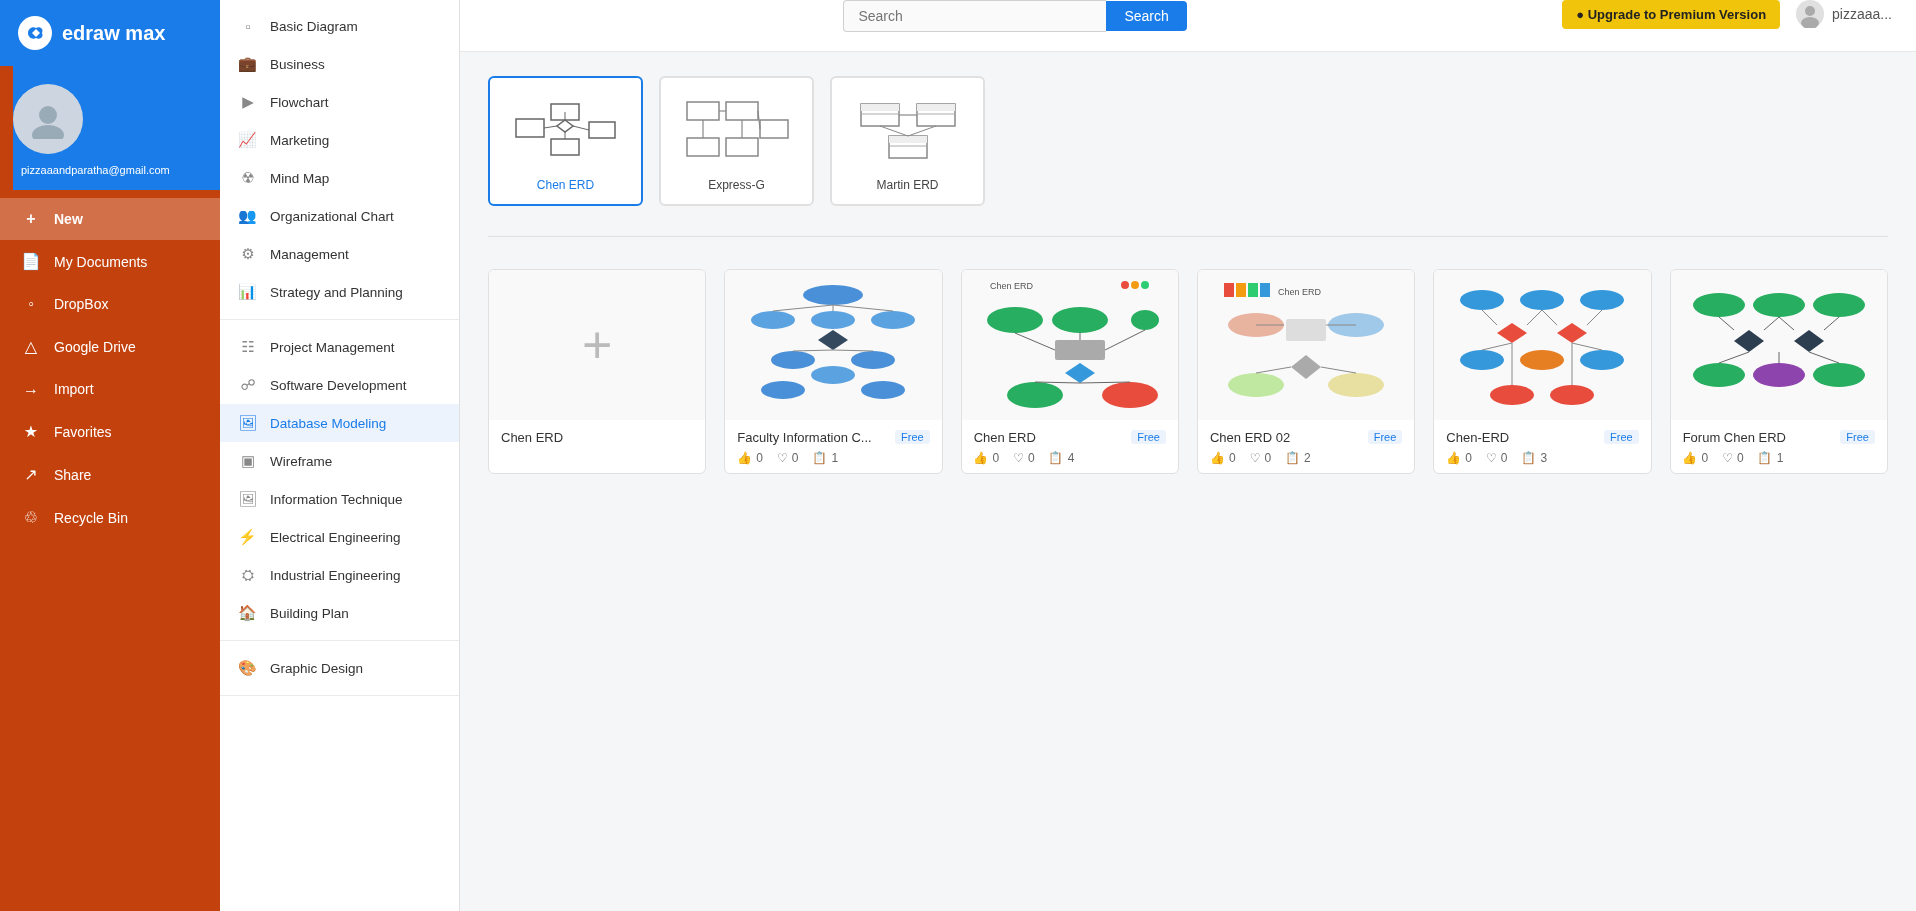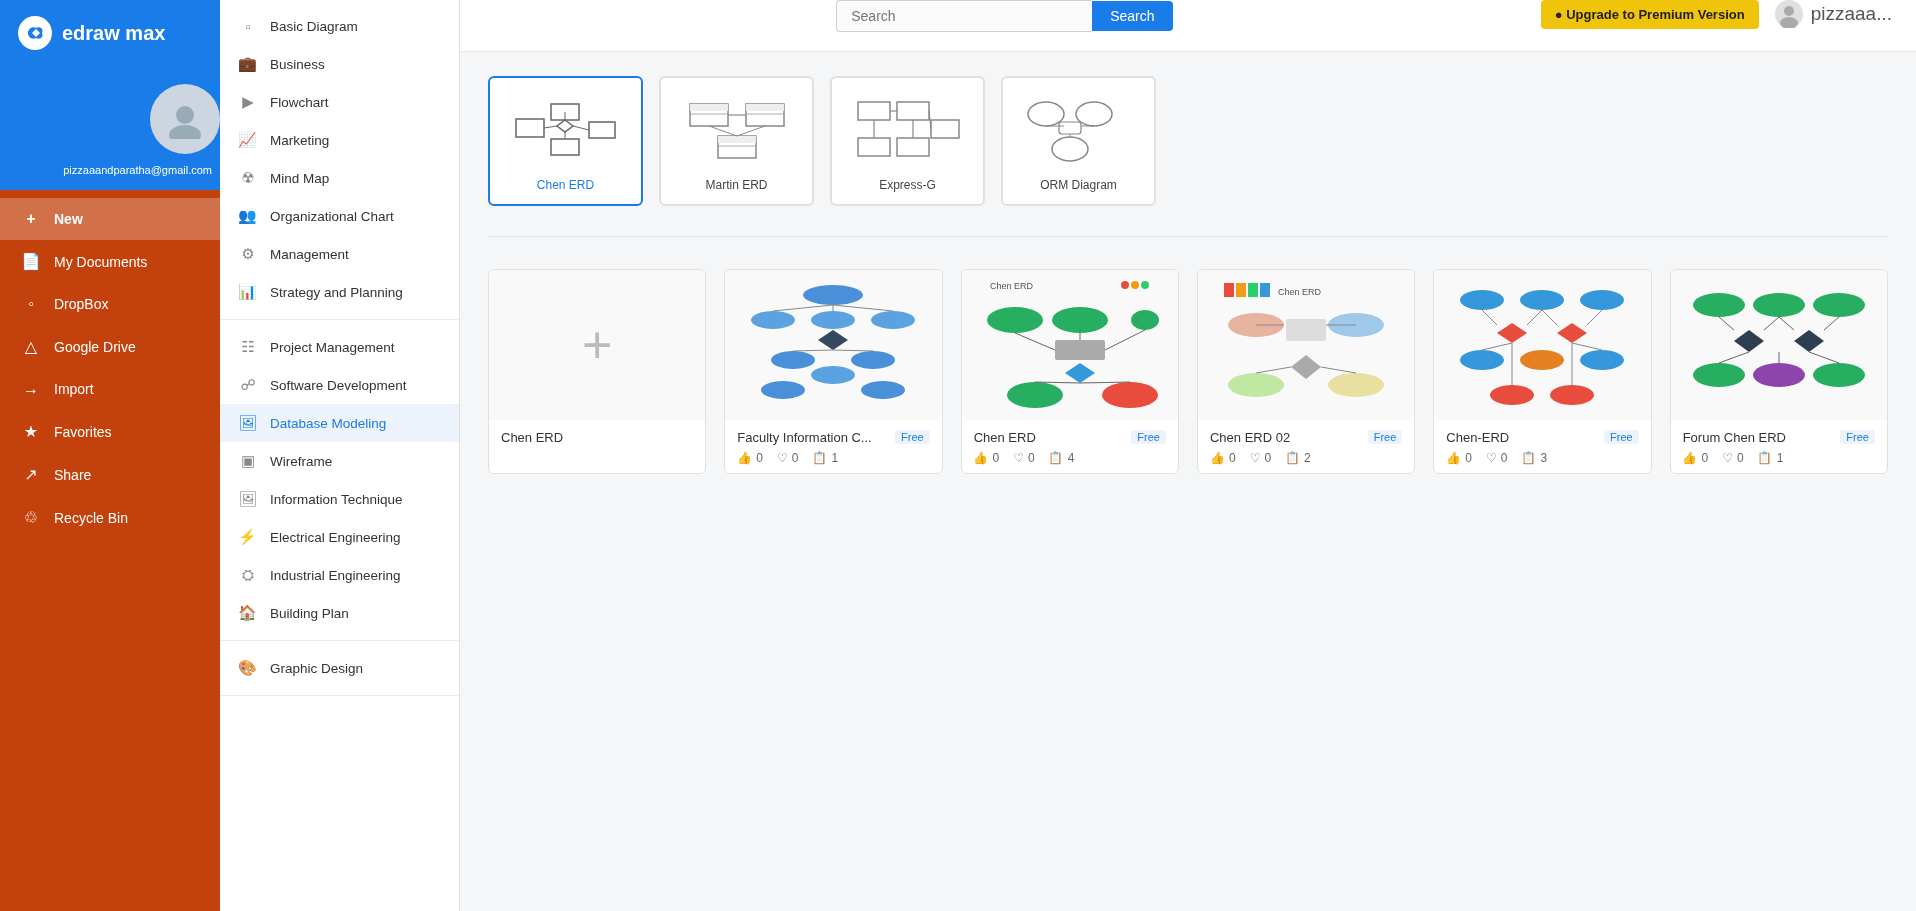--- a/index.html
+++ b/index.html
@@ -29,23 +29,24 @@
     .sidebar-logo-icon {
       width: 34px; height: 34px;
       background: white;
       border-radius: 50%;
       display: flex; align-items: center; justify-content: center;
     }
     .sidebar-logo-icon svg { display: block; }
     .sidebar-avatar-area {
       display: flex;
       flex-direction: column;
-      align-items: flex-end;
-      padding: 18px 0 14px 12px;
+      align-items: flex-start;
+      padding: 18px 0 14px 0;
       background: #1a7ce8;
+      margin-left: 13px;
     }
     .avatar-circle {
       width: 70px; height: 70px;
       background: #cdd6e0;
       border-radius: 50%;
       display: flex; align-items: center; justify-content: center;
       margin-bottom: 10px;
     }
     .avatar-circle svg { color: #8a9ab0; }
     .sidebar-email {
@@ -162,21 +163,21 @@
       font-size: 13px;
       font-weight: 700;
       cursor: pointer;
       white-space: nowrap;
     }
     .topbar-upgrade-btn::before { content: "● "; }
     .topbar-user {
       display: flex;
       align-items: center;
       gap: 8px;
-      font-size: 19px;
+      font-size: 14px;
       color: #555;
       cursor: pointer;
     }
     .topbar-spacer { flex: 1; }
 
     
     .content-scroll {
       flex: 1;
       overflow-y: auto;
       padding: 24px 28px;
@@ -464,20 +465,37 @@
 
             <line x1="33" y1="34" x2="46" y2="32" stroke="#666" stroke-width="1"></line>
             <line x1="54" y1="26" x2="54" y2="18" stroke="#666" stroke-width="1"></line>
             <line x1="54" y1="38" x2="54" y2="45" stroke="#666" stroke-width="1"></line>
             <line x1="62" y1="32" x2="78" y2="36" stroke="#666" stroke-width="1"></line>
           </svg>
         </div>
         <span class="template-card-label">Chen ERD</span>
       </div>
 
+
+      <div class="template-card">
+        <div class="template-card-thumb">
+          <svg width="110" height="72" viewBox="0 0 110 72">
+            <rect x="5" y="8" width="32" height="18" fill="none" stroke="#888" stroke-width="1.5"></rect>
+            <rect x="44" y="8" width="32" height="18" fill="none" stroke="#888" stroke-width="1.5"></rect>
+            <rect x="5" y="44" width="32" height="18" fill="none" stroke="#888" stroke-width="1.5"></rect>
+            <rect x="44" y="44" width="32" height="18" fill="none" stroke="#888" stroke-width="1.5"></rect>
+            <rect x="78" y="26" width="28" height="18" fill="none" stroke="#888" stroke-width="1.5"></rect>
+            <line x1="37" y1="17" x2="44" y2="17" stroke="#888" stroke-width="1.2"></line>
+            <line x1="21" y1="26" x2="21" y2="44" stroke="#888" stroke-width="1.2"></line>
+            <line x1="60" y1="26" x2="60" y2="44" stroke="#888" stroke-width="1.2"></line>
+            <line x1="76" y1="17" x2="78" y2="35" stroke="#888" stroke-width="1.2"></line>
+          </svg>
+        </div>
+        <span class="template-card-label">Express-G</span>
+      </div>
 
       <div class="template-card">
         <div class="template-card-thumb">
           <svg width="110" height="72" viewBox="0 0 110 72">
             <rect x="8" y="10" width="38" height="22" fill="none" stroke="#888" stroke-width="1.5"></rect>
             <rect x="8" y="10" width="38" height="7" fill="#eee"></rect>
             <line x1="8" y1="20" x2="46" y2="20" stroke="#aaa" stroke-width="1"></line>
             <rect x="64" y="10" width="38" height="22" fill="none" stroke="#888" stroke-width="1.5"></rect>
             <rect x="64" y="10" width="38" height="7" fill="#eee"></rect>
             <line x1="64" y1="20" x2="102" y2="20" stroke="#aaa" stroke-width="1"></line>
@@ -486,51 +504,20 @@
             <line x1="36" y1="52" x2="74" y2="52" stroke="#aaa" stroke-width="1"></line>
             <line x1="27" y1="32" x2="55" y2="42" stroke="#888" stroke-width="1"></line>
             <line x1="83" y1="32" x2="55" y2="42" stroke="#888" stroke-width="1"></line>
 
             <line x1="46" y1="21" x2="64" y2="21" stroke="#888" stroke-width="1.2"></line>
           </svg>
         </div>
         <span class="template-card-label">Martin ERD</span>
       </div>
 
-      <div class="template-card">
-        <div class="template-card-thumb">
-          <svg width="110" height="72" viewBox="0 0 110 72">
-            <rect x="5" y="8" width="32" height="18" fill="none" stroke="#888" stroke-width="1.5"></rect>
-            <rect x="44" y="8" width="32" height="18" fill="none" stroke="#888" stroke-width="1.5"></rect>
-            <rect x="5" y="44" width="32" height="18" fill="none" stroke="#888" stroke-width="1.5"></rect>
-            <rect x="44" y="44" width="32" height="18" fill="none" stroke="#888" stroke-width="1.5"></rect>
-            <rect x="78" y="26" width="28" height="18" fill="none" stroke="#888" stroke-width="1.5"></rect>
-            <line x1="37" y1="17" x2="44" y2="17" stroke="#888" stroke-width="1.2"></line>
-            <line x1="21" y1="26" x2="21" y2="44" stroke="#888" stroke-width="1.2"></line>
-            <line x1="60" y1="26" x2="60" y2="44" stroke="#888" stroke-width="1.2"></line>
-            <line x1="76" y1="17" x2="78" y2="35" stroke="#888" stroke-width="1.2"></line>
-          </svg>
-        </div>
-        <span class="template-card-label">Express-G</span>
-      </div>
-
-      <div class="template-card">
-        <div class="template-card-thumb">
-          <svg width="110" height="72" viewBox="0 0 110 72">
-            <ellipse cx="22" cy="20" rx="18" ry="12" fill="none" stroke="#888" stroke-width="1.5"></ellipse>
-            <ellipse cx="70" cy="20" rx="18" ry="12" fill="none" stroke="#888" stroke-width="1.5"></ellipse>
-            <ellipse cx="46" cy="55" rx="18" ry="12" fill="none" stroke="#888" stroke-width="1.5"></ellipse>
-            <rect x="35" y="28" width="22" height="12" fill="none" stroke="#888" stroke-width="1.2" rx="3"></rect>
-            <line x1="22" y1="32" x2="40" y2="32" stroke="#888" stroke-width="1"></line>
-            <line x1="57" y1="32" x2="70" y2="32" stroke="#888" stroke-width="1"></line>
-            <line x1="46" y1="40" x2="46" y2="43" stroke="#888" stroke-width="1"></line>
-          </svg>
-        </div>
-        <span class="template-card-label">ORM Diagram</span>
-      </div>
     </div>
 
     <div class="section-title"></div>
 
     <div class="community-grid">
 
       <div class="community-card">
         <div class="community-card-thumb">
           <span class="community-card-new-thumb">+</span>
         </div>

